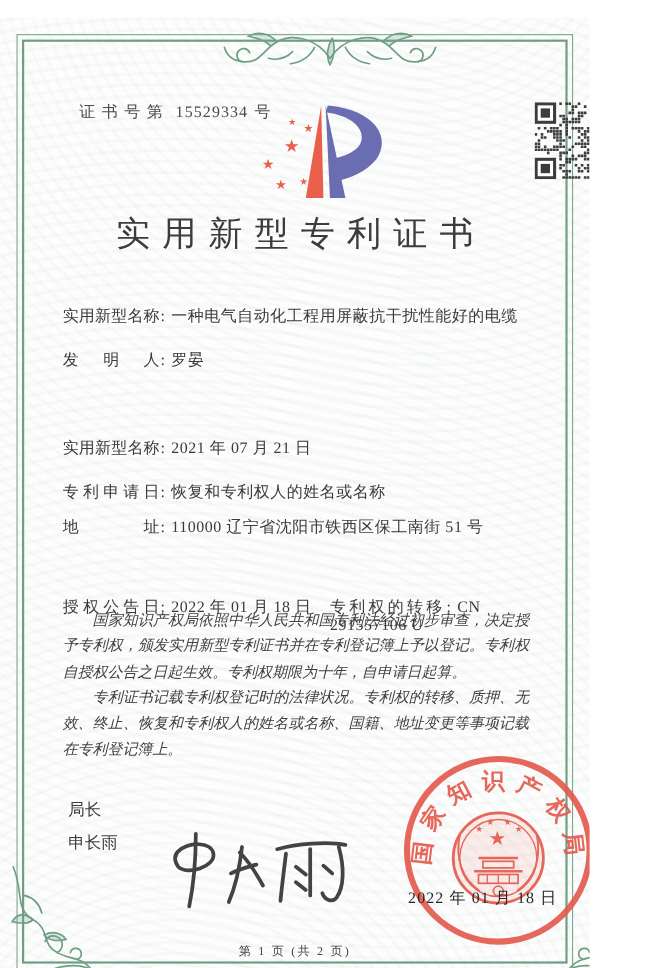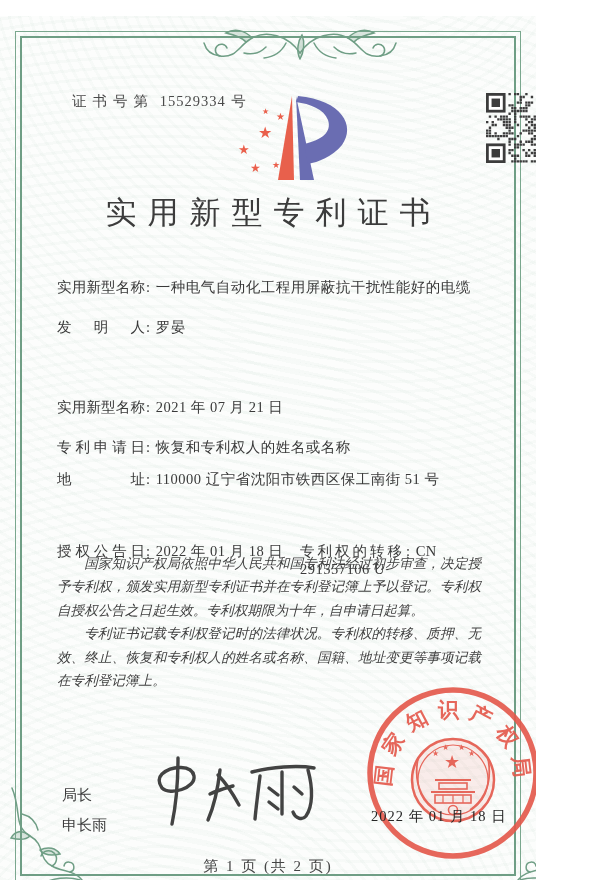--- a/index.html
+++ b/index.html
@@ -19,25 +19,25 @@
     letter-spacing:11px;padding-left:11px;font-weight:500;font-family:Liberation Serif, serif;}
   .fieldrow{left:57px;right:40px;font-size:14.5px;color:#3a3a3a;}
   .flabel{display:inline-block;width:88px;text-align:justify;text-align-last:justify;vertical-align:top;}
   .colon{margin:0 2px 0 1px;}
   .fvalue{letter-spacing:.5px;}
   .grant2{position:absolute;left:243px;top:0;}
   .grant2 .flabel2{letter-spacing:3px;}
   .paras{left:57px;right:55px;top:536px;font-size:13.6px;line-height:1.72;color:#3f3f3f;
     font-style:italic;text-align:justify;}
   .paras p{margin:0;text-indent:2em;}
-  .signerblock{left:62px;top:764px;font-size:15px;color:#3b3b3b;line-height:2.0;}
+  .signerblock{left:62px;top:706px;font-size:15px;color:#3b3b3b;line-height:2.0;}
   .sigsvg{left:148px;top:734px;}
   .sealwrap{left:364px;top:668px;width:178px;height:178px;opacity:.9;}
   .sealdate{left:371px;top:791px;font-size:14.5px;color:#262626;letter-spacing:1px;z-index:5;}
-  .footer{left:0;right:0;top:841px;text-align:center;font-size:15px;color:#454545;letter-spacing:2px;}
+  .footer{left:0;right:0;top:841px;text-align:center;font-size:11px;color:#454545;letter-spacing:2px;}
   .ornament{color:#6f9e85;}
   svg{display:block;}
 </style>
 </head>
 <body>
 
 <div class="page">
 
   <div class="frame-outer"></div>
   <div class="frame-inner"></div>

